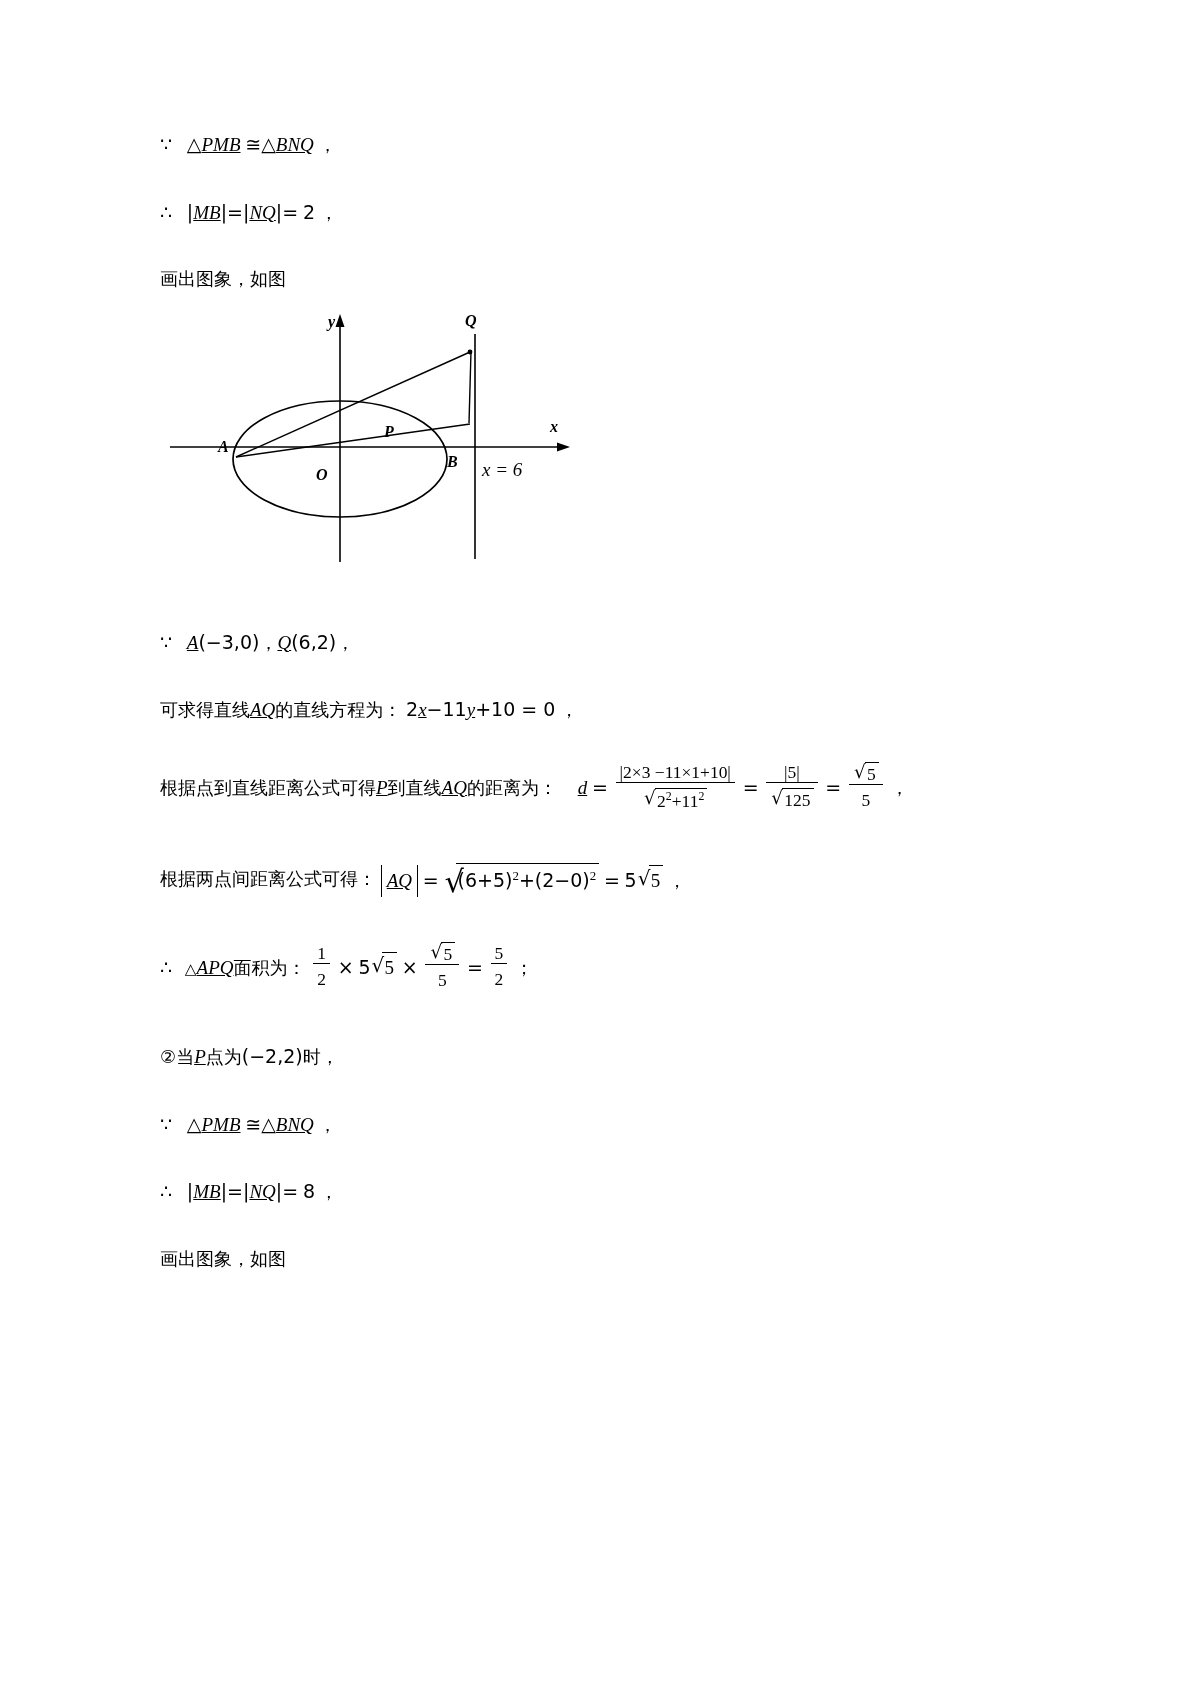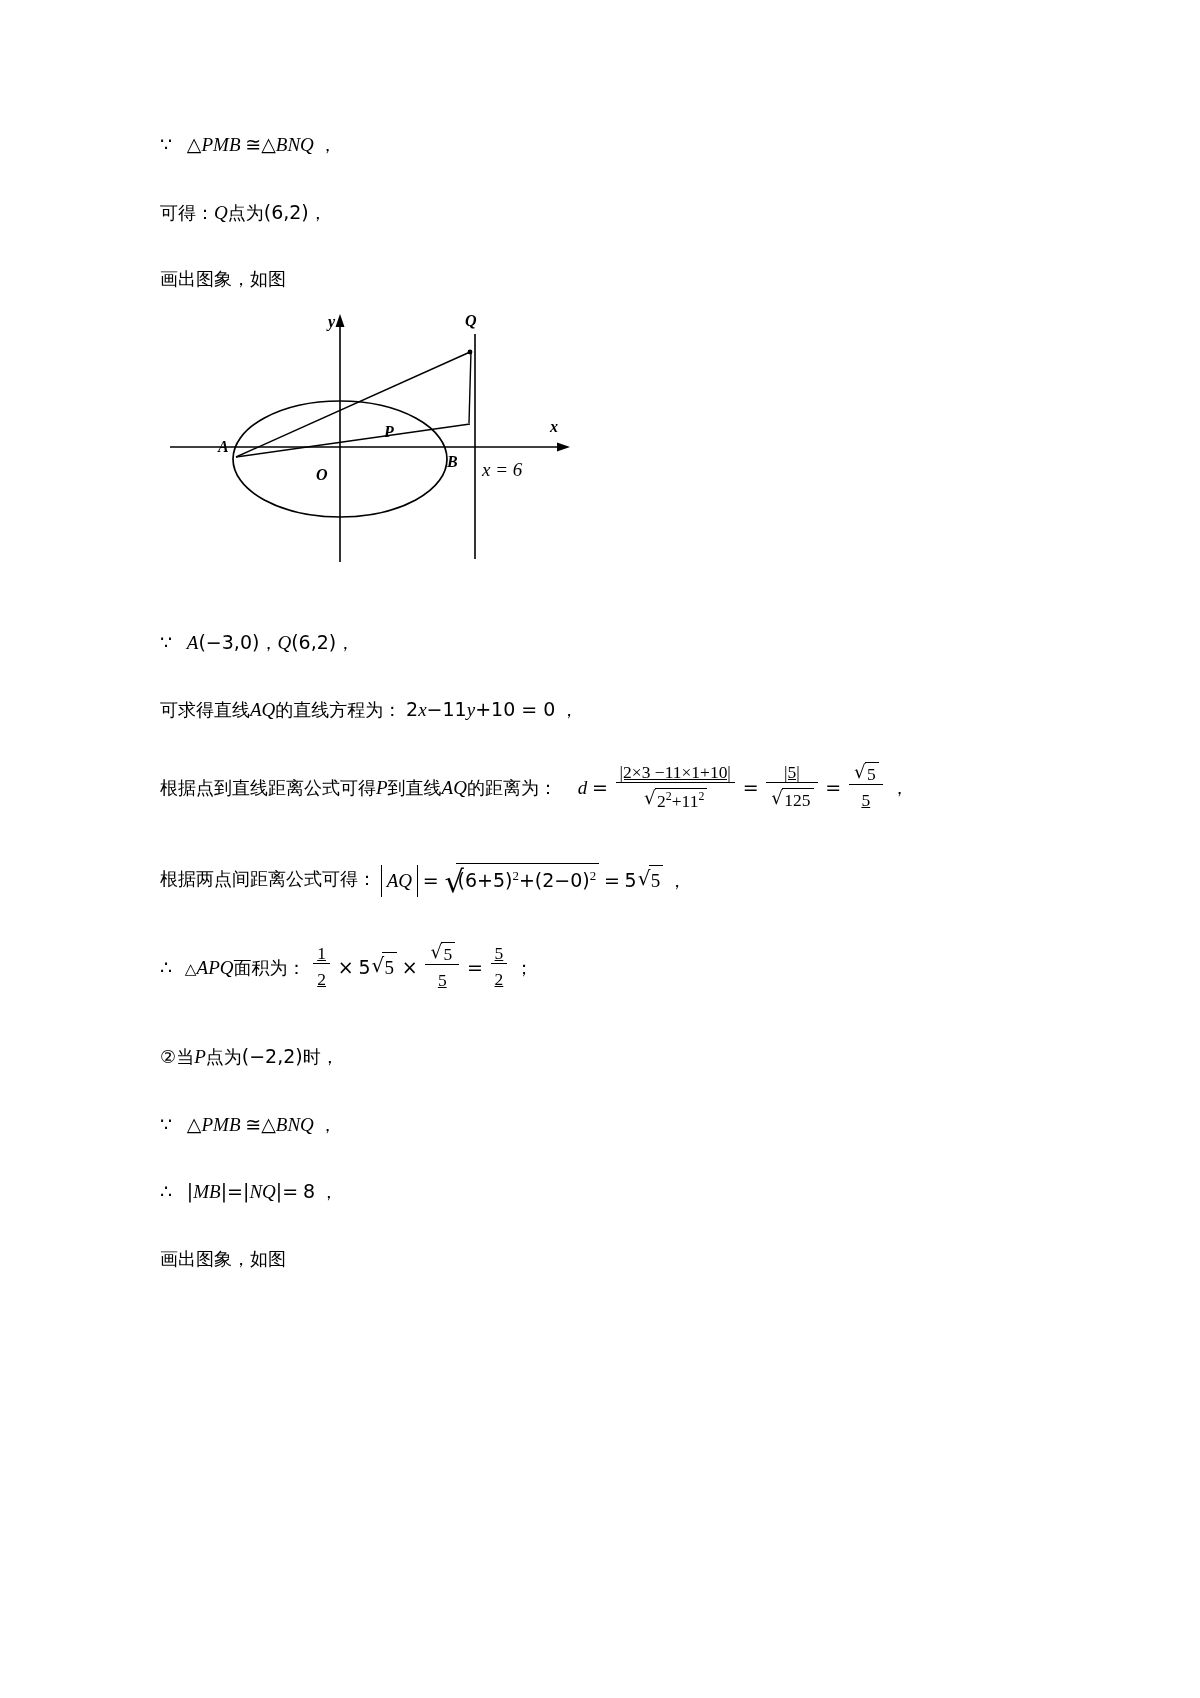--- a/index.html
+++ b/index.html
@@ -35,36 +35,36 @@
     white-space: nowrap;
     font-family: "Liberation Serif", serif;
   }
   .cn {
     font-family: "DejaVu Sans", sans-serif;
     font-size: 18px;
   }
   .mi {
     font-style: italic;
     font-family: "Liberation Serif", serif;
+    text-decoration: underline;
   }
   .op {
     font-family: "DejaVu Sans", sans-serif;
     font-style: normal;
   }
   
   .frac {
     display: inline-block;
     vertical-align: middle;
     text-align: center;
     font-size: 0.92em;
     line-height: 1.15;
     margin: 0 3px;
     position: relative;
     top: -1px;
-    text-decoration: underline;
   }
   .frac .num {
     display: block;
     padding: 0 4px;
     border-bottom: 1px solid #000;
   }
   .frac .den {
     display: block;
     padding: 5px 4px;
   }
@@ -130,24 +130,27 @@
 <div class="page">
   <div class="content">
 
     <div class="line">
       <span class="op">∵</span>
       <span class="op" style="margin-left:10px">△</span><span class="mi">PMB</span>
       <span class="op">≅</span><span class="op">△</span><span class="mi">BNQ</span>
       <span class="cn">，</span>
     </div>
 
-
-    <div class="line">
-      <span class="cn">可得：</span><span class="mi">Q</span><span class="cn">点为</span><span class="op">(6,2)</span><span class="cn">，</span>
-    </div>
+    <div class="line">
+      <span class="op">∴</span>
+      <span class="op" style="margin-left:10px">|</span><span class="mi">MB</span><span class="op">|=|</span><span class="mi">NQ</span><span class="op">|=</span>
+      <span class="op">2</span>
+      <span class="cn">，</span>
+    </div>
+
 
     <div class="line" style="margin-bottom:6px">
       <span class="cn">画出图象，如图</span>
     </div>
 
     <div class="figure">
       <svg width="520" height="280" viewBox="0 0 520 280">
 
         <line x1="180" y1="20" x2="180" y2="258" stroke="#000" stroke-width="1.6"></line>
         <polygon points="180,10 175.5,23 184.5,23" fill="#000"></polygon>

